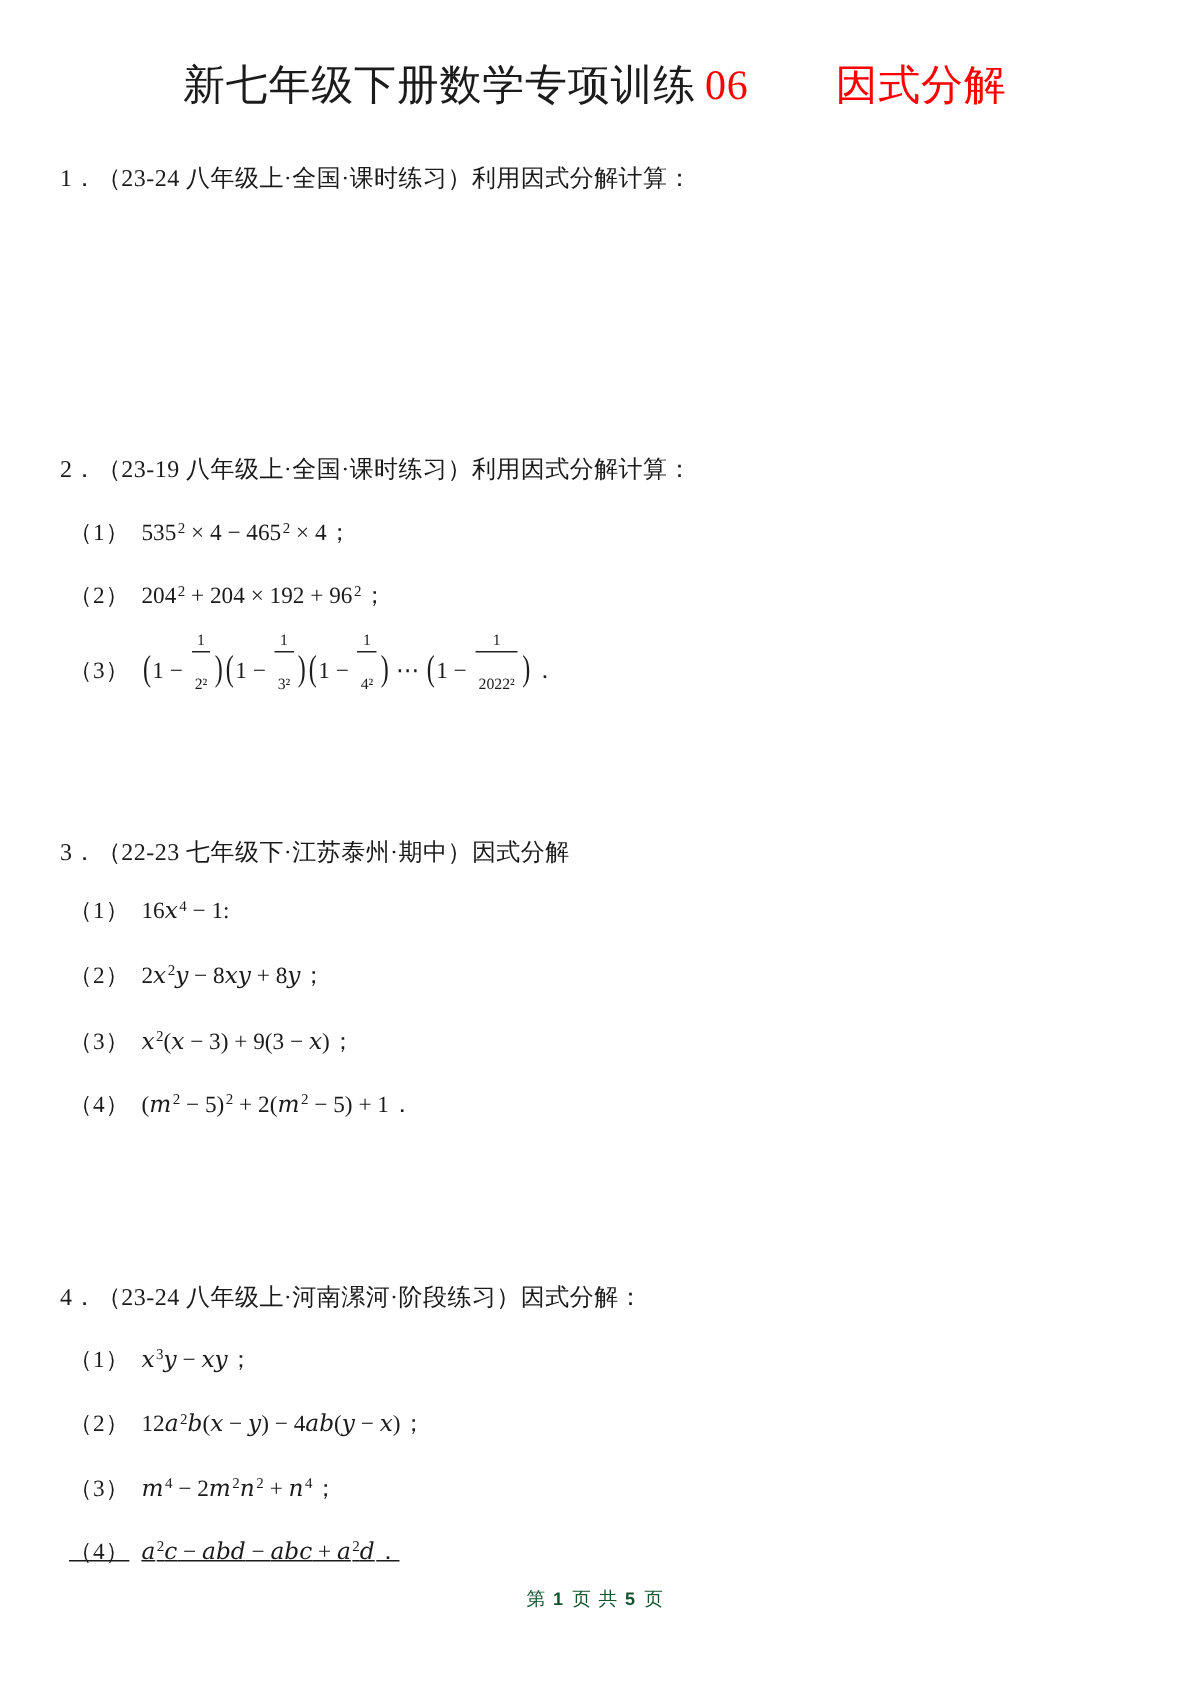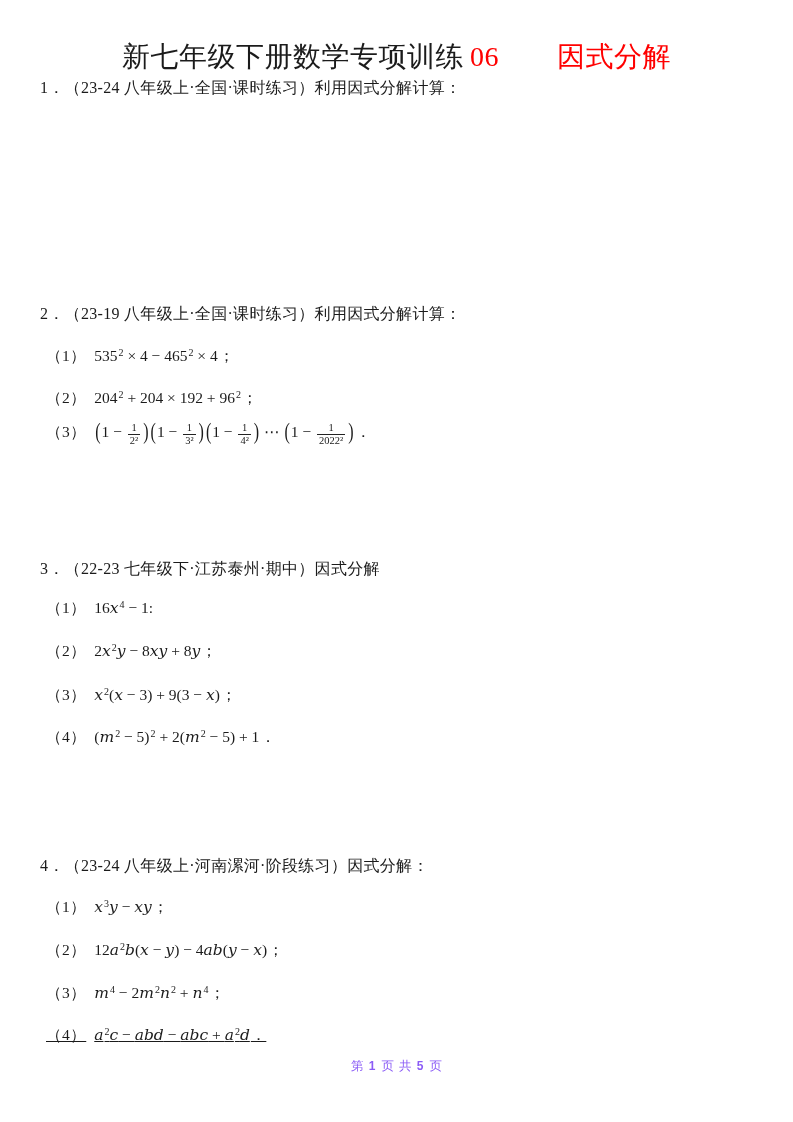--- a/index.html
+++ b/index.html
@@ -42,31 +42,31 @@
   }
   .frac{
     display:inline-block;
     vertical-align:-7px;
     text-align:center;
     font-size:10.5px;
     line-height:1.12;
     margin:0 2px;
   }
   .frac .num{display:block;padding:0 1px;}
-  .frac .den{display:block;border-top:1px solid #222;padding:0 2px;}
+  .frac .den{display:block;border-top:1px solid #222;padding:16px 2px;}
   .footer{
     position:absolute;top:1058px;left:0;width:100%;
     text-align:center;
     font-size:12.5px;
-    color:#8b5cf6;
+    color:#14532d;
     letter-spacing:1px;
   }
   .seg-bnum{font-weight:bold;font-size:12px;font-family:"Liberation Sans","DejaVu Sans",sans-serif;}
   
-  #q1h{top:78px;}
+  #q1h{top:110px;}
   #q1i1{top:141px;}#q1i2{top:179px;}#q1i3{top:217px;}
   #q2h{top:304px;}
   #q2i1{top:346px;}#q2i2{top:388px;}#q2i3{top:422px;}
   #q3h{top:559px;}
   #q3i1{top:598px;}#q3i2{top:641px;}#q3i3{top:685px;}#q3i4{top:727px;}
   #q4h{top:856px;}
   #q4i1{top:897px;}#q4i2{top:940px;}#q4i3{top:983px;}#q4i4{top:1025px;text-decoration:underline;}
 </style>
 </head>
 <body>

